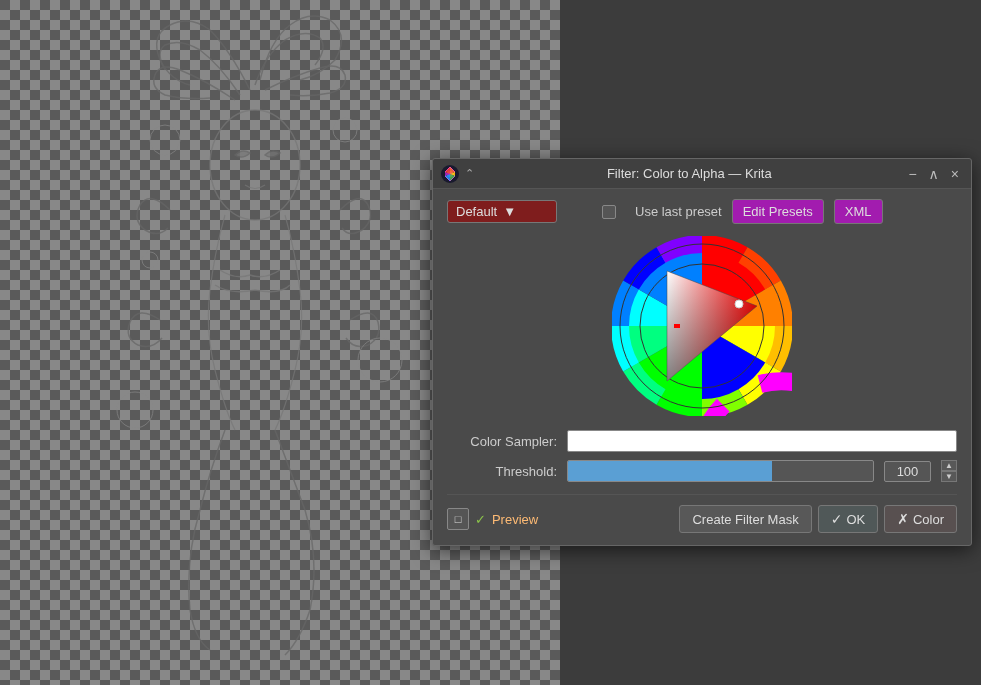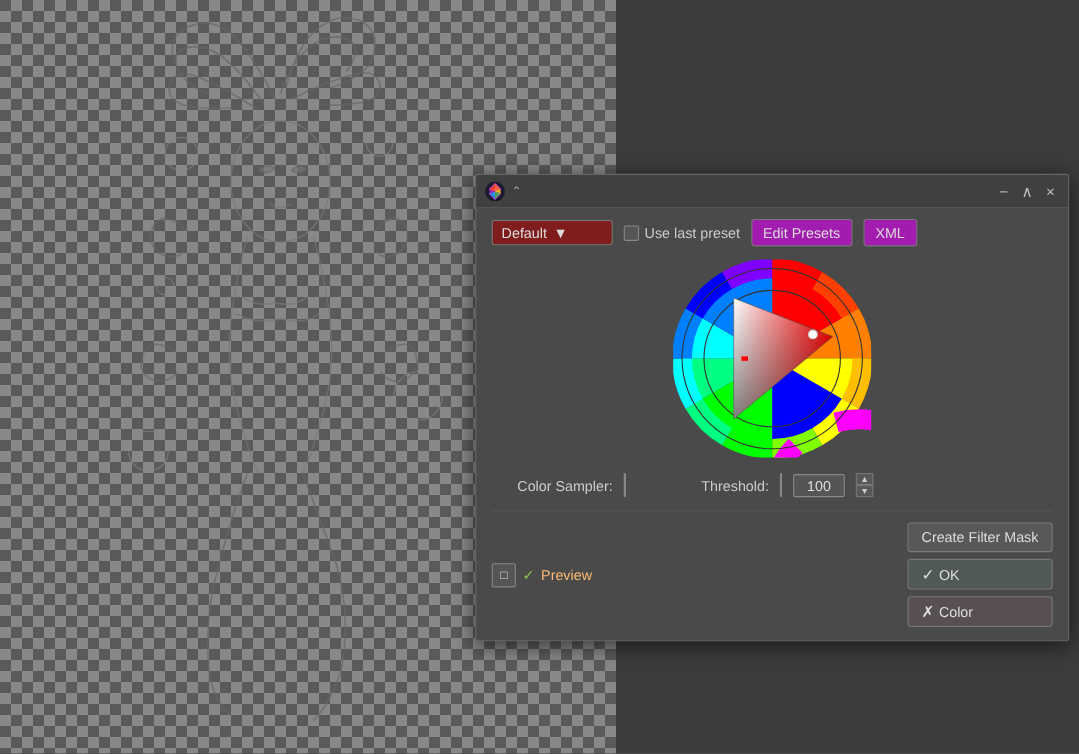--- a/index.html
+++ b/index.html
@@ -124,24 +124,25 @@
       gap: 6px;
       min-width: 110px;
     }
 
     .preset-dropdown span { color: #ddd; font-size: 13px; }
     .dropdown-arrow { font-size: 10px; color: #aaa; }
 
     .use-last-preset {
       display: flex;
       align-items: flex-end;
-      gap: 5px;
+      gap: 19px;
       color: #ccc;
       font-size: 13px;
       cursor: pointer;
+      margin-left: 35px;
     }
 
     .checkbox {
       width: 14px;
       height: 14px;
       background: #555;
       border: 1px solid #888;
       border-radius: 2px;
     }
 
@@ -170,21 +171,22 @@
 
     
     .color-wheel-svg {
       width: 180px;
       height: 180px;
     }
 
     
     .controls-grid {
       display: flex;
-      gap: 20px;
+      flex-direction: column;
+      gap: 8px;
       margin-bottom: 12px;
     }
 
     .control-row {
       display: flex;
       align-items: center;
       gap: 10px;
     }
 
     .control-label {
@@ -287,21 +289,20 @@
 
     .preview-label {
       color: #fdba74;
       font-size: 13px;
       cursor: pointer;
     }
 
     .action-buttons {
       display: flex;
       gap: 6px;
-      flex-direction: column;
     }
 
     .action-btn {
       background: #585858;
       border: 1px solid #777;
       border-radius: 3px;
       color: #ddd;
       padding: 5px 12px;
       cursor: pointer;
       font-size: 13px;
@@ -380,20 +381,21 @@
         <circle cx="9" cy="9" r="3" fill="#e040fb" opacity="0.8"></circle>
         <path d="M9,2 L14,7 L9,9 Z" fill="#ff6b35" opacity="0.9"></path>
         <path d="M14,7 L14,11 L9,9 Z" fill="#ffcc02" opacity="0.9"></path>
         <path d="M14,11 L9,16 L9,9 Z" fill="#4caf50" opacity="0.9"></path>
         <path d="M9,16 L4,11 L9,9 Z" fill="#2196f3" opacity="0.9"></path>
         <path d="M4,11 L4,7 L9,9 Z" fill="#9c27b0" opacity="0.9"></path>
         <path d="M4,7 L9,2 L9,9 Z" fill="#f44336" opacity="0.9"></path>
       </svg>
       <span class="titlebar-arrows">⌃</span>
     </div>
+    <span class="dialog-title">Filter: Color to Alpha — Krita</span>
     <div class="titlebar-controls">
       <button class="titlebar-btn">−</button>
       <button class="titlebar-btn">∧</button>
       <button class="titlebar-btn">×</button>
     </div>
   </div>
 
   <div class="dialog-body">
 
     <div class="top-controls">

